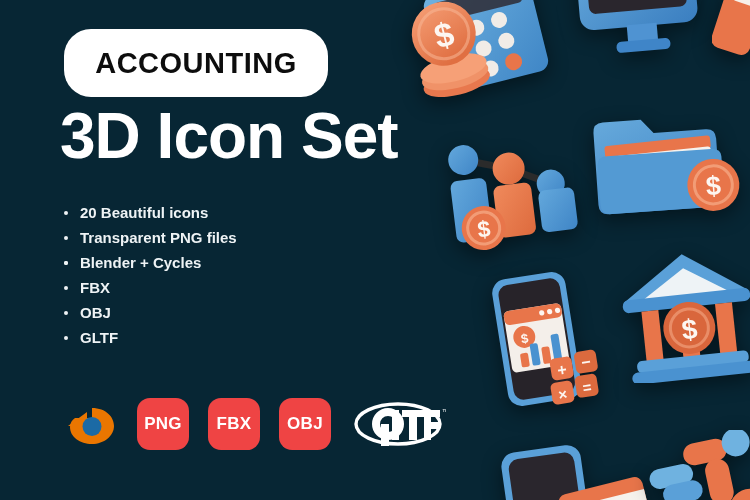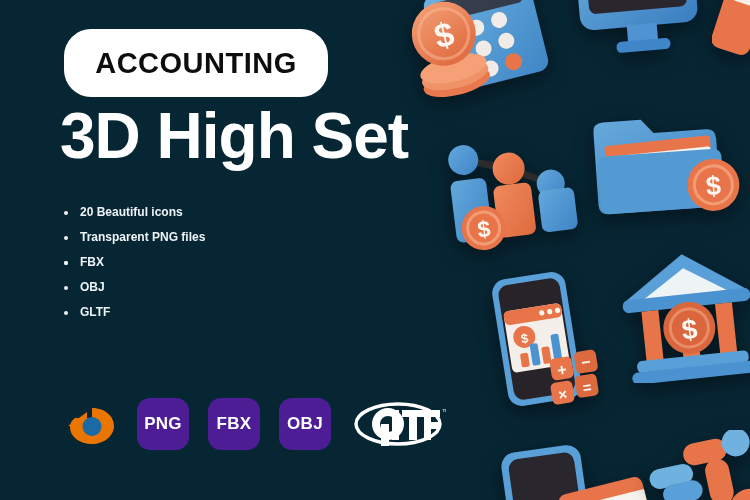--- a/index.html
+++ b/index.html
@@ -38,42 +38,42 @@
     line-height:1;
     white-space:nowrap;
   }
 
   .feature-list {
     position:absolute; left:62px; top:200px;
     list-style:none;
   }
   .feature-list li {
     color:#eef3f5;
-    font-size:12px;
+    font-size:15px;
     font-weight:bold;
     line-height:25px;
     position:relative;
     padding-left:18px;
     white-space:nowrap;
   }
   .feature-list li .dot {
     position:absolute; left:2px; top:11px;
     width:4px; height:4px; border-radius:50%;
     background:#eef3f5;
   }
 
   
   .formats {
     position:absolute; left:62px; top:398px;
     display:flex; align-items:center; gap:19px;
   }
   .fmt-box {
     width:52px; height:52px;
     border-radius:13px;
-    background:#4c1d95;
+    background:#ef4444;
     display:flex; align-items:center; justify-content:center;
   }
   .fmt-box span {
     color:#ffffff; font-size:17px; font-weight:bold;
     letter-spacing:.3px;
   }
   .blender-logo { width:56px; height:52px; position:relative; }
   .gltf-logo { width:92px; height:52px; position:relative; margin-left:4px; }
 
   
@@ -255,26 +255,27 @@
       <circle cx="36" cy="82" r="16" fill="#e8754a"></circle>
       <circle cx="96" cy="86" r="20" fill="#e8754a"></circle>
       <text x="96" y="95" font-size="20" font-weight="bold" fill="#fdf6f1" text-anchor="middle" font-family="Liberation Sans, sans-serif">$</text>
     </g>
   </svg>
 
   <div class="badge-pill">
     <span>ACCOUNTING</span>
   </div>
 
-  <div class="headline">3D High Set</div>
+  <div class="headline">3D Icon Set</div>
 
   <ul class="feature-list">
     <li><span class="dot"></span><span>20 Beautiful icons</span></li>
     <li><span class="dot"></span><span>Transparent PNG files</span></li>
     <li><span class="dot"></span></li>
+    <li><span class="dot"></span><span>Blender + Cycles</span></li>
     <li><span class="dot"></span><span>FBX</span></li>
     <li><span class="dot"></span><span>OBJ</span></li>
     <li><span class="dot"></span><span>GLTF</span></li>
   </ul>
 
   <div class="formats">
 
     <div class="blender-logo">
       <svg width="56" height="52" viewBox="0 0 56 52">
         <path d="M6 28 L25 14 L25 20 L13 28 Z" fill="#ea7600"></path>

